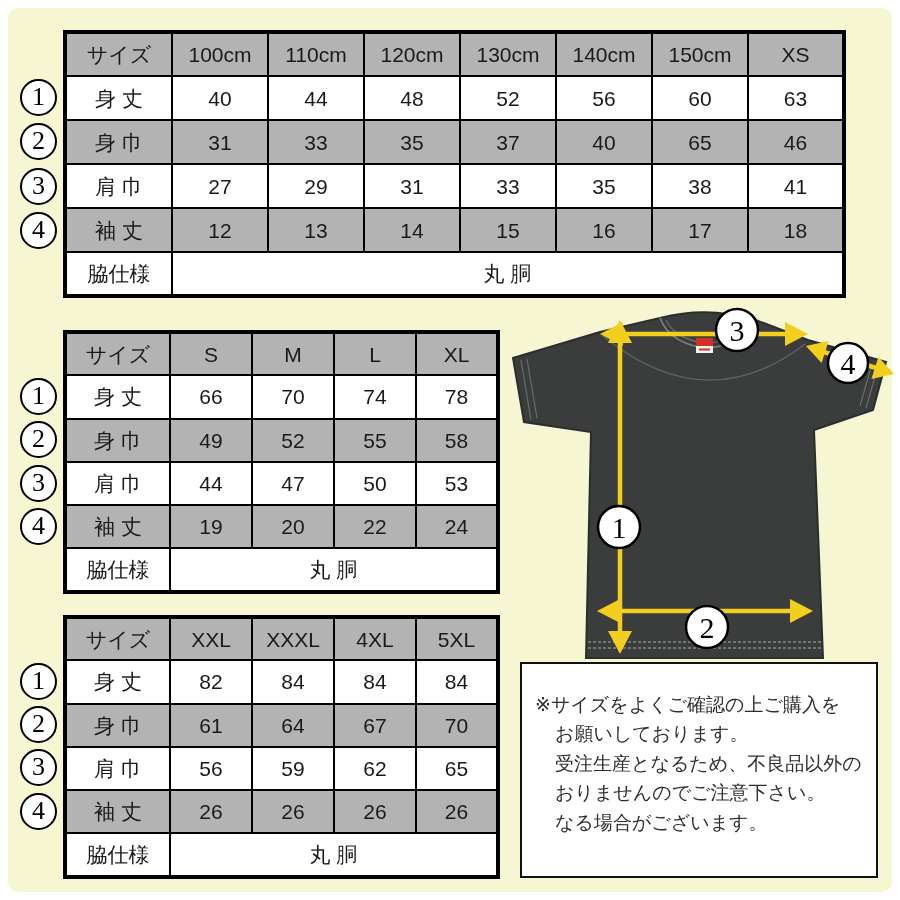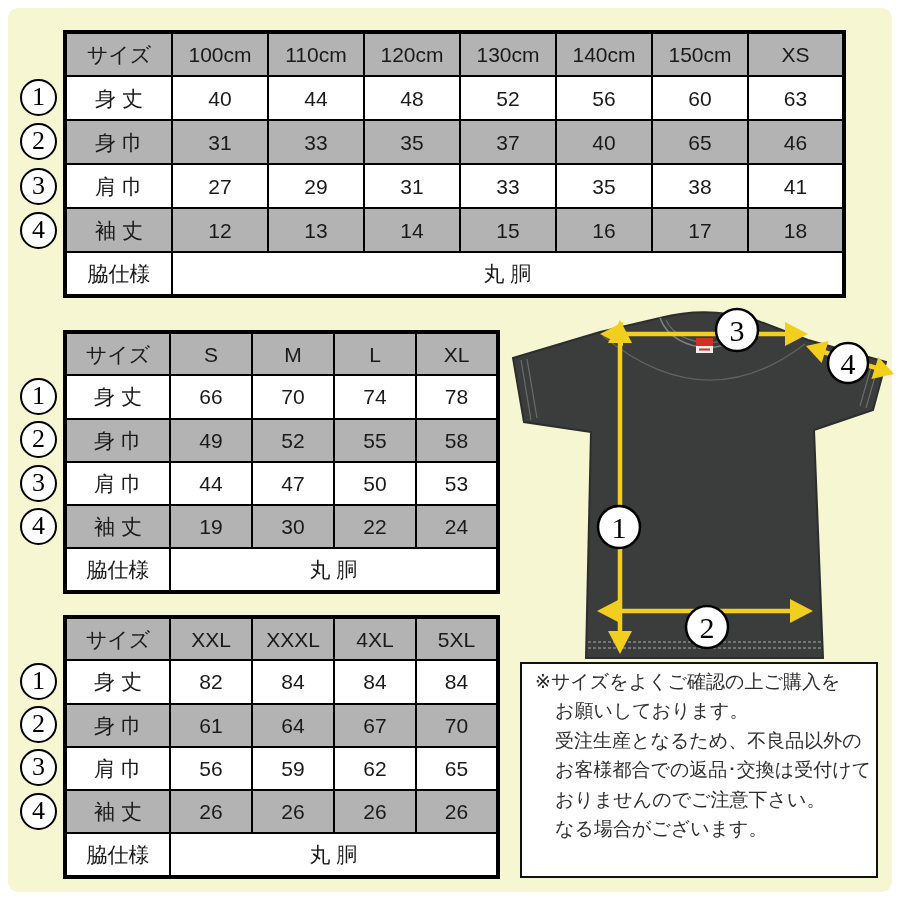--- a/index.html
+++ b/index.html
@@ -41,21 +41,21 @@
   #shirt-svg{position:absolute;left:500px;top:300px;z-index:1;}
   .shirt-circ-label{
     font-family:"Liberation Serif","DejaVu Serif",serif;
     font-size:30px;fill:#000;text-anchor:middle;
   }
 
   
   .note-box{
     position:absolute;left:520px;top:662px;width:358px;height:216px;
     background:#ffffff;border:2.5px solid #111;box-sizing:border-box;
-    padding:3px 6px 0 13px;z-index:2;color:#2e2e2e;
+    padding:26px 6px 0 13px;z-index:2;color:#2e2e2e;
   }
   .note-line{font-size:19px;line-height:29.4px;white-space:nowrap;padding-left:20px;}
   .note-line.first{padding-left:0;}
 </style>
 </head>
 <body>
 
 <div class="page-bg"></div>
 
 <table class="size-table" id="table-kids">
@@ -160,21 +160,21 @@
   <tr>
     <td class="w">肩 巾</td>
     <td class="w">44</td>
     <td class="w">47</td>
     <td class="w">50</td>
     <td class="w">53</td>
   </tr>
   <tr>
     <td class="g">袖 丈</td>
     <td class="g">19</td>
-    <td class="g">30</td>
+    <td class="g">20</td>
     <td class="g">22</td>
     <td class="g">24</td>
   </tr>
   <tr>
     <td class="w">脇仕様</td>
     <td class="w" colspan="4">丸 胴</td>
   </tr>
 </tbody>
   </table>
 
@@ -326,16 +326,15 @@
   <g>
     <circle cx="207" cy="327" r="21" fill="#ffffff" stroke="#000" stroke-width="2.5"></circle>
     <text class="shirt-circ-label" x="207" y="338">2</text>
   </g>
 </svg>
 
 <div class="note-box">
   <div class="note-line first">※サイズをよくご確認の上ご購入を</div>
   <div class="note-line">お願いしております。</div>
   <div class="note-line">受注生産となるため、不良品以外の</div>
-  <div class="note-line">お客様都合での返品･交換は受付けて</div>
   <div class="note-line">おりませんのでご注意下さい。</div>
   <div class="note-line">なる場合がございます。</div>
 </div>
 
 </body></html>

